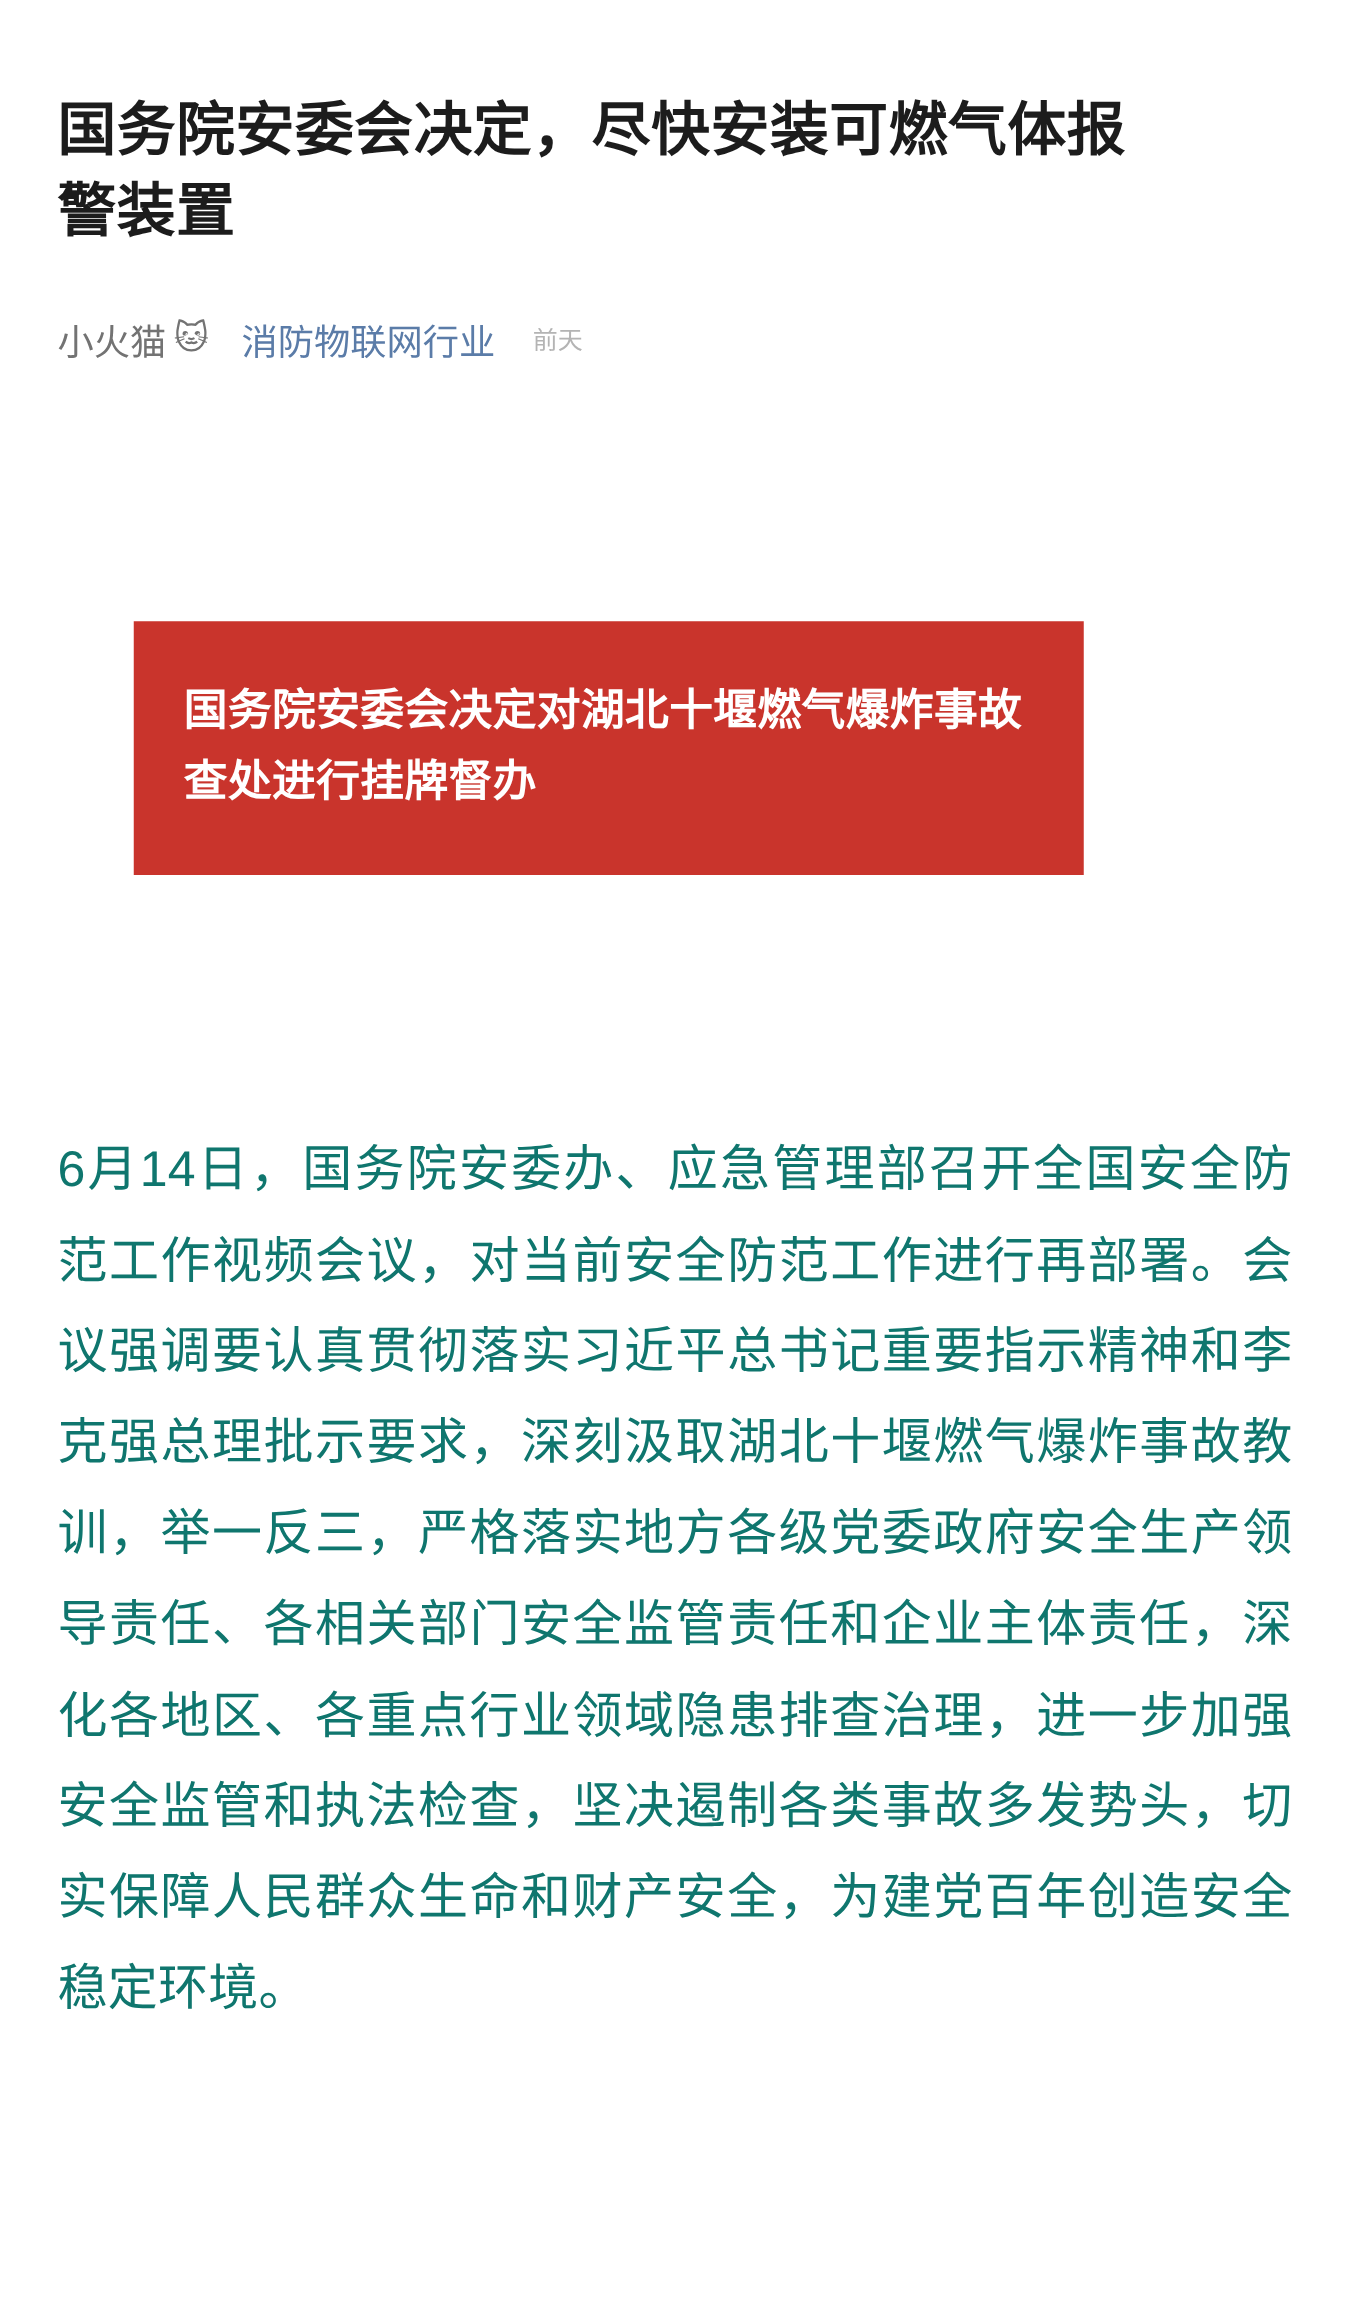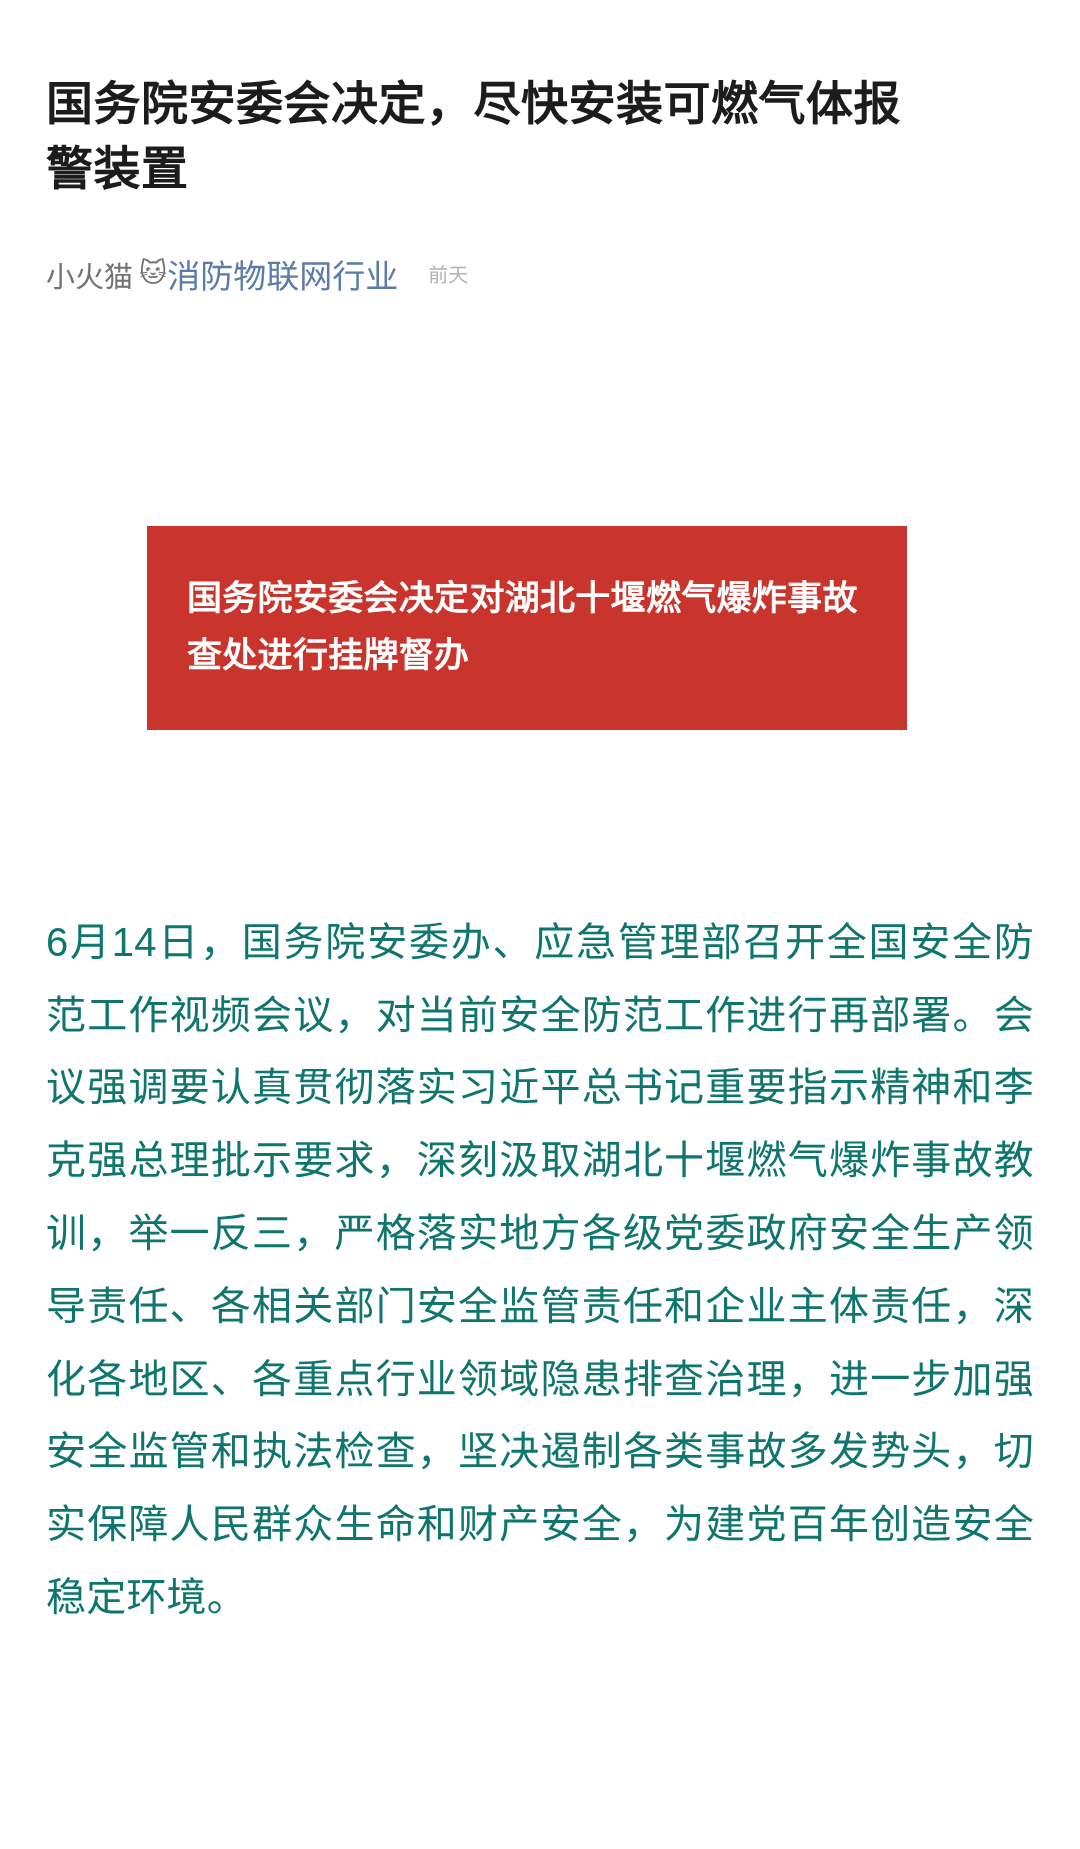--- a/index.html
+++ b/index.html
@@ -43,37 +43,37 @@
     display: flex;
     align-items: center;
     gap: 6px;
     white-space: nowrap;
   }
   .cat-emoji {
     font-size: 27px;
     line-height: 1;
   }
   .meta-account {
-    font-size: 33px;
+    font-size: 29px;
     color: #5b7ca8;
+    margin-left: 26px;
     white-space: nowrap;
   }
   .meta-time {
     font-size: 20px;
     color: #b4b4b4;
     margin-left: 30px;
     white-space: nowrap;
   }
 
   .quote-block {
     margin-top: 182px;
     display: flex;
-    align-items: flex-end;
+    align-items: center;
     min-height: 250px;
-    margin-left: 40px;
   }
   .quote-bar {
     width: 13px;
     background: #c0392b;
     flex: 0 0 13px;
     border-radius: 1px;
   }
   .quote-body {
     margin-left: 48px;
     background: #c9342c;

